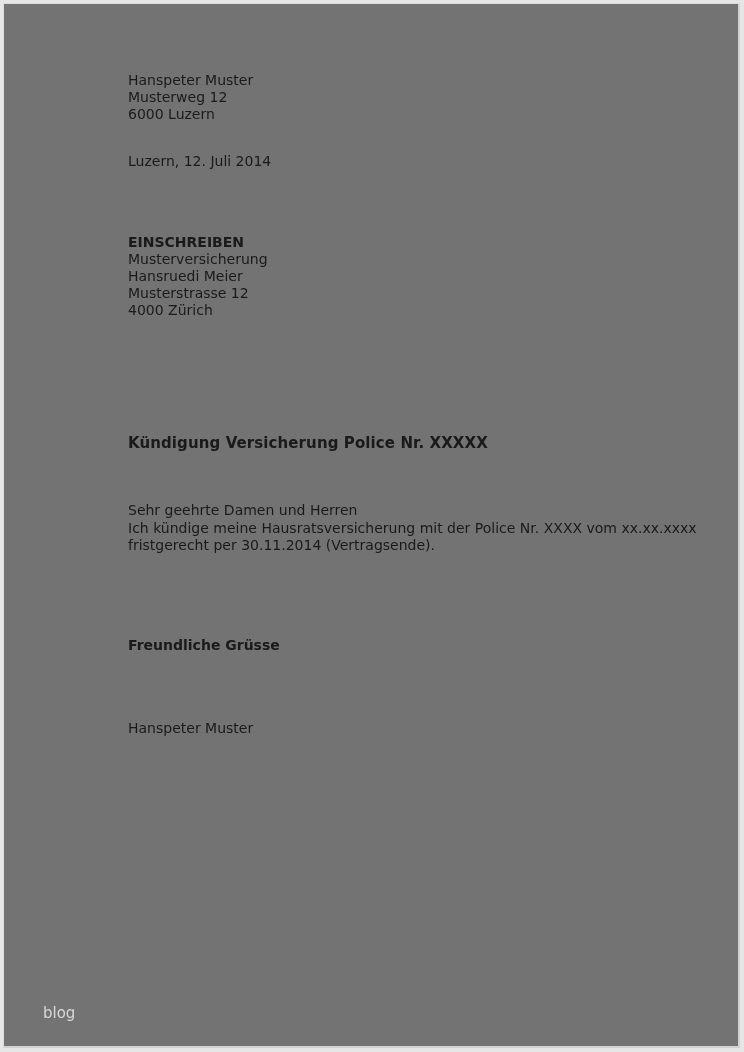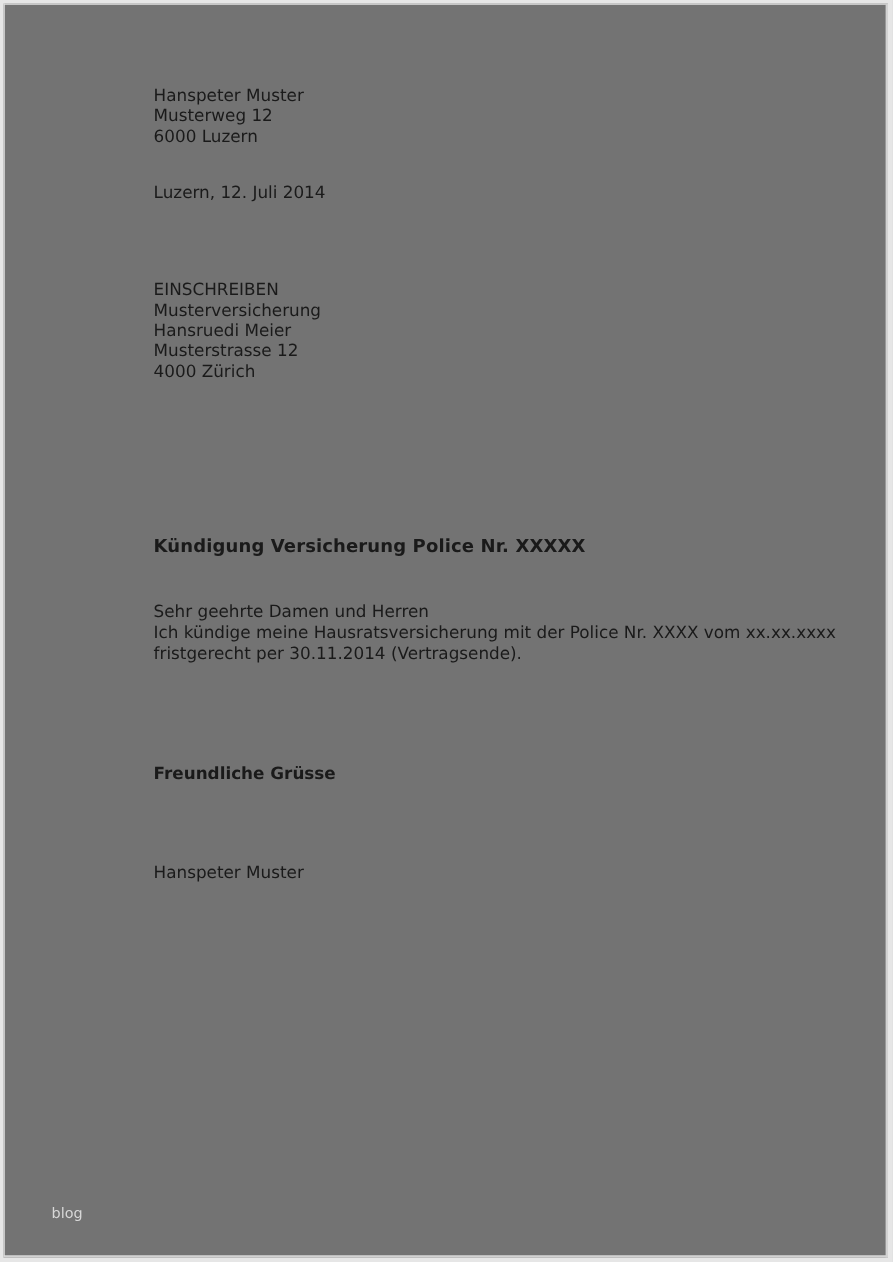--- a/index.html
+++ b/index.html
@@ -29,32 +29,31 @@
       box-sizing: border-box;
     }
     .block {
       position: absolute;
       left: 124px;
       font-size: 14px;
       line-height: 17px;
       white-space: nowrap;
     }
     .line { display: block; }
-    .bold { font-weight: normal; }
+    .bold { font-weight: bold; }
     .subject {
       font-size: 15px;
       font-weight: bold;
       letter-spacing: 0.1px;
-      margin-top: 12px;
     }
     .watermark {
       position: absolute;
       left: 39px;
       top: 1000px;
-      font-size: 12px;
+      font-size: 15px;
       color: #d8d8d8;
     }
   </style>
 </head>
 <body>
 
 <div class="page">
 
   <div class="block" style="top:68px;">
     <span class="line">Hanspeter Muster</span>

